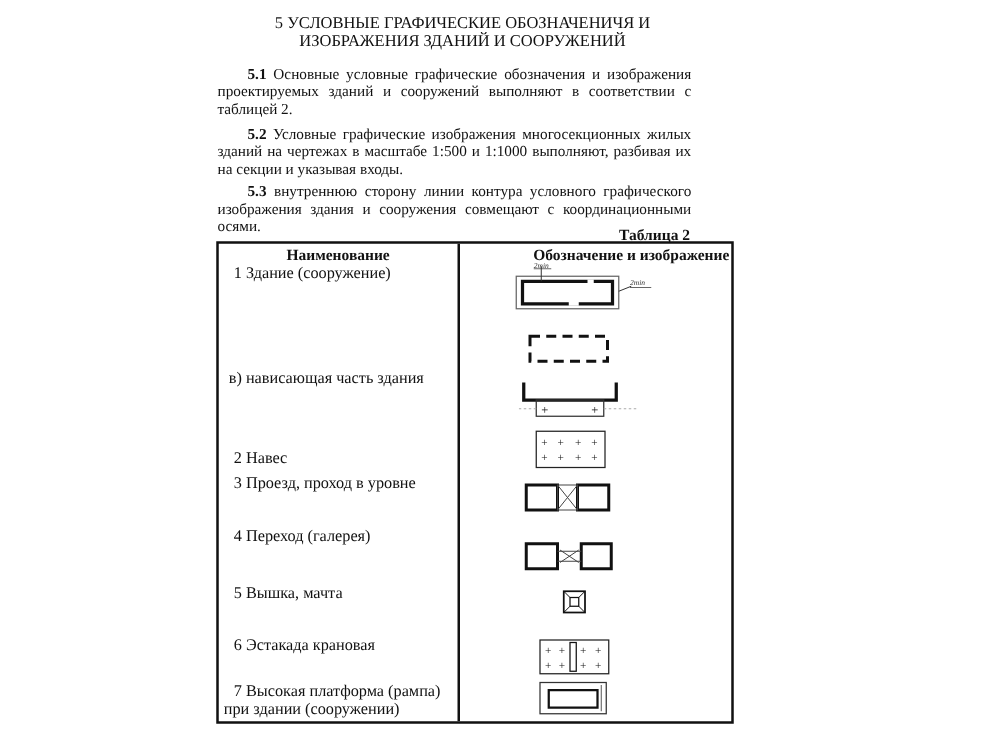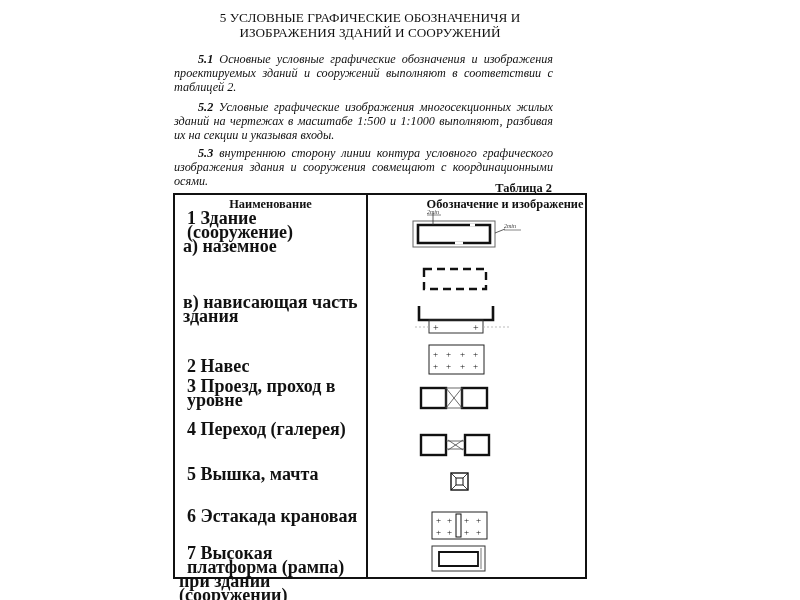--- a/index.html
+++ b/index.html
@@ -3,30 +3,30 @@
 <meta charset="utf-8">
 <style>
   html, body { margin: 0; padding: 0; background: #ffffff; }
   body { width: 800px; height: 600px; position: relative; overflow: hidden;
          font-family: "Liberation Serif", "DejaVu Serif", serif; color: #111; }
   .title { position: absolute; left: 170px; top: 10px; width: 400px; text-align: center;
            font-weight: normal; font-size: 13.2px; line-height: 15px; }
   .para { position: absolute; left: 174px; width: 379px; font-size: 12.2px; line-height: 14px;
           text-align: justify; text-align-last: left; }
   .para b { font-weight: bold; }
-  .indent { text-indent: 24px; font-style: italic; }
+  .indent { text-indent: 24px; }
   #p1 { top: 52px; } #p2 { top: 100px; } #p3 { top: 146px; }
   .table-caption { position: absolute; right: 248px; top: 181px; font-weight: bold; font-size: 12.4px; }
   .tbl { position: absolute; left: 173px; top: 193px; width: 414px; height: 386px;
          border: 2px solid #111; box-sizing: border-box; }
   .col-divider { position: absolute; left: 191px; top: 0; bottom: 0; width: 1.5px; background: #111; }
   .hdr { position: absolute; top: 2px; font-weight: bold; font-size: 12.4px; text-align: center; }
   .hdr-name { left: 0; width: 191px; }
   .hdr-sym { left: 193px; width: 188px; margin-left: 43px; }
-  .rowtxt { position: absolute; left: 4px; width: 186px; font-size: 18px; line-height: 14px; font-weight: bold; }
+  .rowtxt { position: absolute; left: 4px; width: 186px; font-size: 13px; line-height: 14px; }
   .rowtxt .l1 { display: block; padding-left: 8px; }
   .rowtxt .l2 { display: block; }
   .sym { position: absolute; }
 </style>
 </head>
 <body>
 
 <div class="title">
   <div>5 УСЛОВНЫЕ ГРАФИЧЕСКИЕ ОБОЗНАЧЕНИЧЯ И</div>
   <div>ИЗОБРАЖЕНИЯ ЗДАНИЙ И СООРУЖЕНИЙ</div>
@@ -38,21 +38,20 @@
 
 <div class="table-caption">Таблица 2</div>
 
 <div class="tbl">
   <div class="col-divider"></div>
   <div class="hdr hdr-name">Наименование</div>
   <div class="hdr hdr-sym">Обозначение и изображение</div>
 
   <div class="rowtxt" style="top:16px">
     <span class="l1">1 Здание (сооружение)</span>
-    <span class="l1" style="padding-left:4px">а) наземное</span>
   </div>
   <div class="rowtxt" style="top:100px">
     <span class="l1" style="padding-left:4px">в) нависающая часть здания</span>
   </div>
   <div class="rowtxt" style="top:164px">
     <span class="l1">2 Навес</span>
   </div>
   <div class="rowtxt" style="top:184px">
     <span class="l1">3 Проезд, проход в уровне</span>
   </div>

